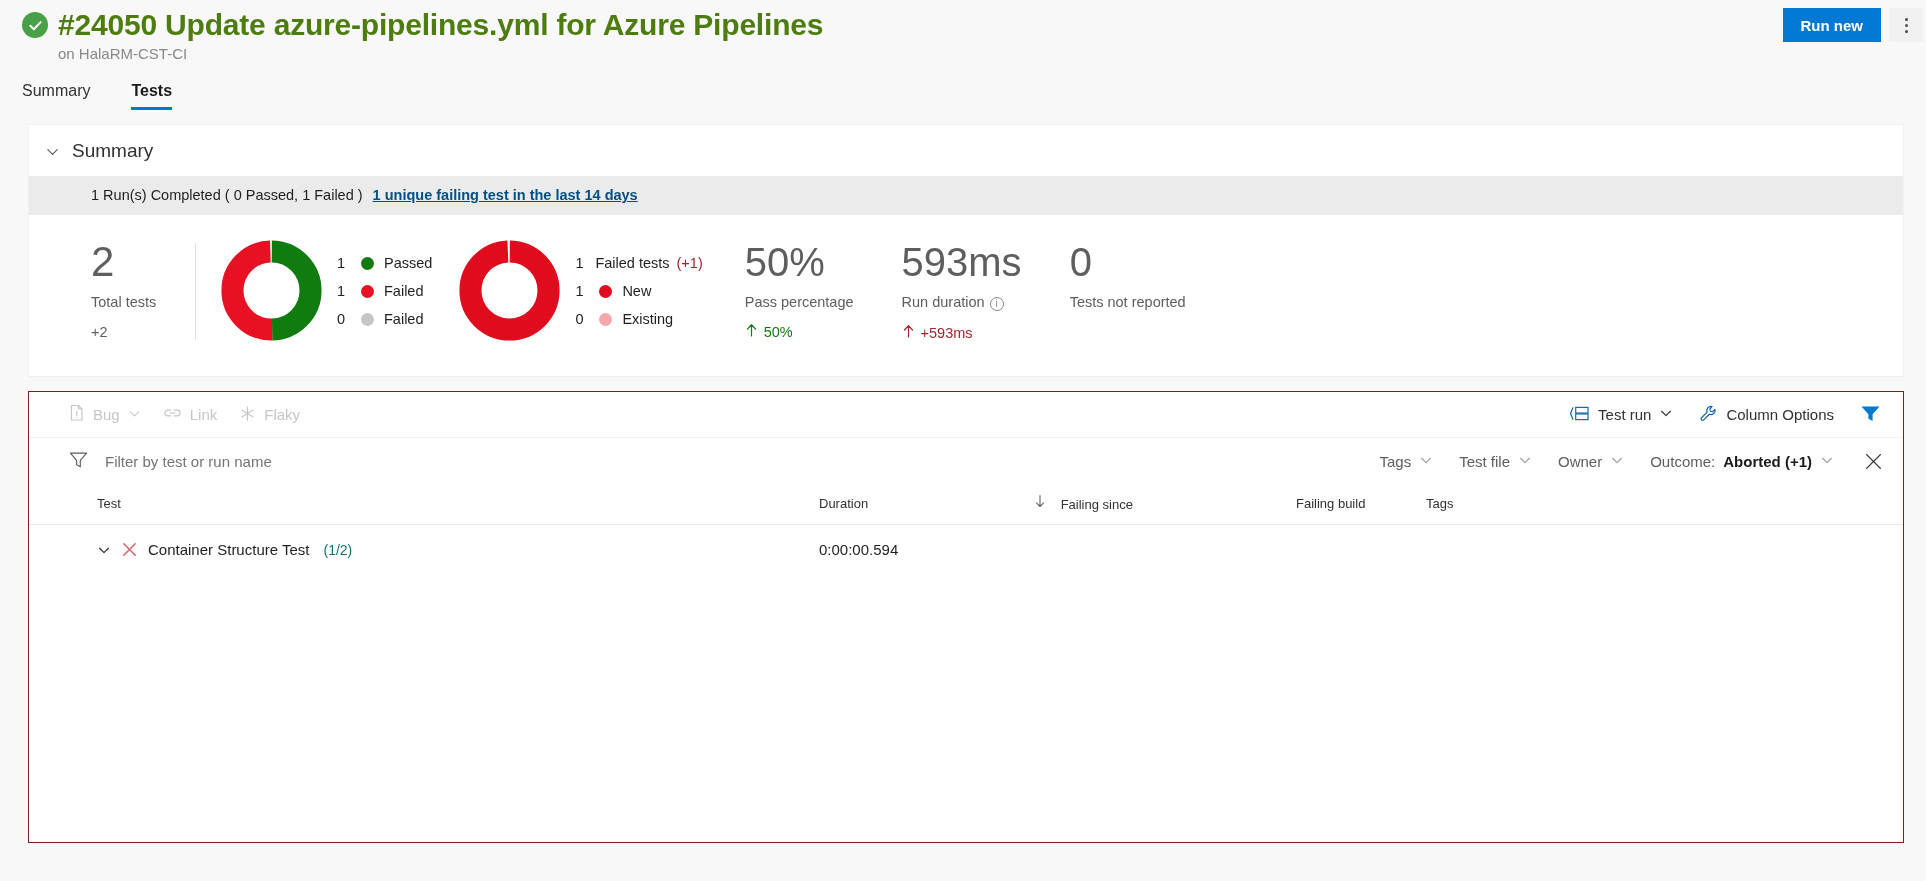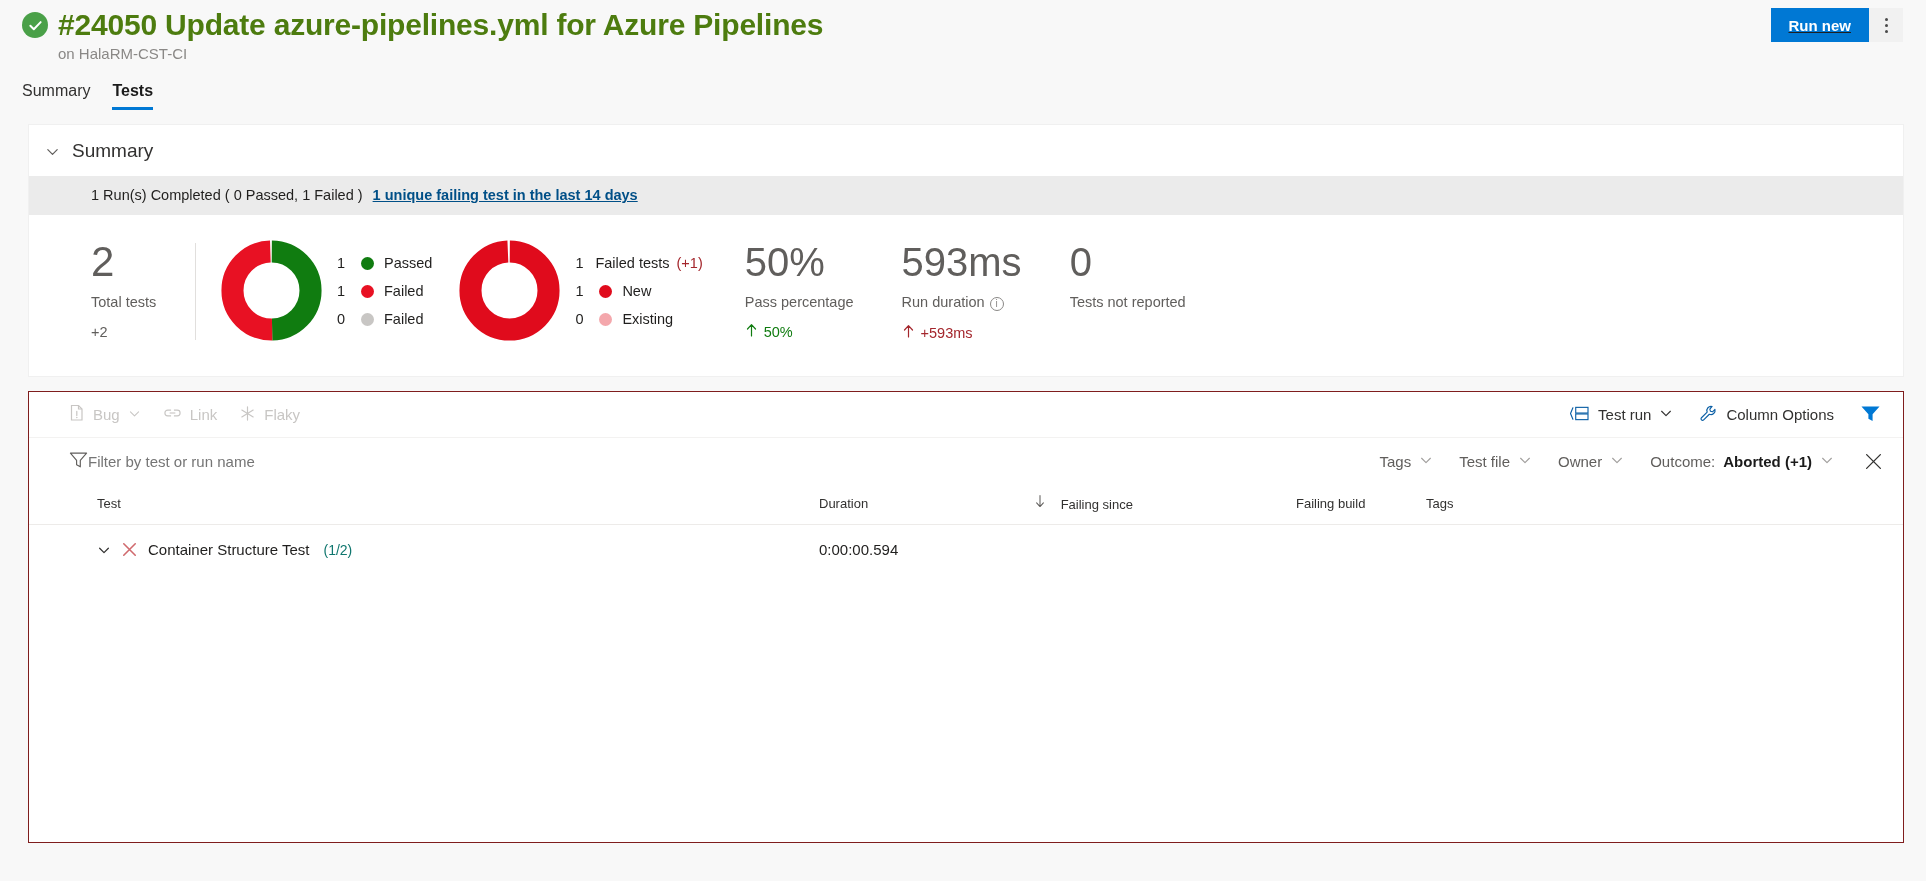--- a/index.html
+++ b/index.html
@@ -23,42 +23,42 @@
   }
   .status-check svg { display: block; }
   .build-title {
     font-size: 30px; font-weight: 600; letter-spacing: -0.2px;
     color: #4d7c0f; line-height: 32px; white-space: nowrap;
   }
   .build-sub {
     margin: 3px 0 0 58px; font-size: 15px; color: #8a8886; line-height: 20px;
   }
   .header-actions {
-    position: absolute; top: 8px; right: 23px;
-    display: flex; align-items: center; gap: 0; text-decoration: underline;
+    position: absolute; top: 8px; right: 3px;
+    display: flex; align-items: center; gap: 8px;
   }
   .btn-primary {
     background: #0078d4; color: #fff; border: none;
     font-family: inherit; font-size: 15px; font-weight: 600;
     height: 34px; padding: 0 18px; cursor: pointer; white-space: nowrap;
   }
   .btn-more {
     width: 34px; height: 34px; background: #f1f1f1; border: none;
     cursor: pointer; display: inline-flex; flex-direction: column;
     align-items: center; justify-content: center; gap: 3px;
   }
   .btn-more i { width: 3px; height: 3px; background: #4a4a4a; border-radius: 50%; display: block; }
 
   
   .tabs { display: flex; align-items: flex-end; gap: 22px; padding: 0 0 0 22px; height: 42px; }
   .tab {
     font-size: 16px; color: #323130; padding-bottom: 9px; cursor: pointer;
     position: relative; line-height: 20px;
   }
-  .tab.active { font-weight: 600; color: #1b1b1b; }
+  .tab.active { font-weight: 600; color: #1b1b1b; margin-left: 19px; }
   .tab.active::after {
     content: ""; position: absolute; left: 0; right: 0; bottom: 0;
     height: 3px; background: #0078d4;
   }
 
   
   .summary-card {
     margin: 14px 22px 0 28px; background: #fff;
     border: 1px solid #f0f0f0;
   }
@@ -126,21 +126,21 @@
     font-size: 15px; color: #c8c6c4; cursor: default;
   }
   .cmd-item.enabled { color: #323130; cursor: pointer; }
   .cmd-right { display: flex; align-items: center; gap: 26px; }
 
   .filter-bar {
     display: flex; align-items: center; justify-content: space-between;
     height: 46px; padding: 0 20px 0 40px;
   }
   .filter-input {
-    display: flex; align-items: center; gap: 0; font-size: 15px; color: #605e5c;
+    display: flex; align-items: center; gap: 17px; font-size: 15px; color: #605e5c;
   }
   .filter-input input {
     border: none; outline: none; font-family: inherit; font-size: 15px;
     color: #323130; width: 320px; background: transparent;
   }
   .filter-right { display: flex; align-items: center; gap: 26px; }
   .pill {
     display: flex; align-items: center; gap: 8px;
     font-size: 15px; color: #605e5c; cursor: pointer; white-space: nowrap;
   }

